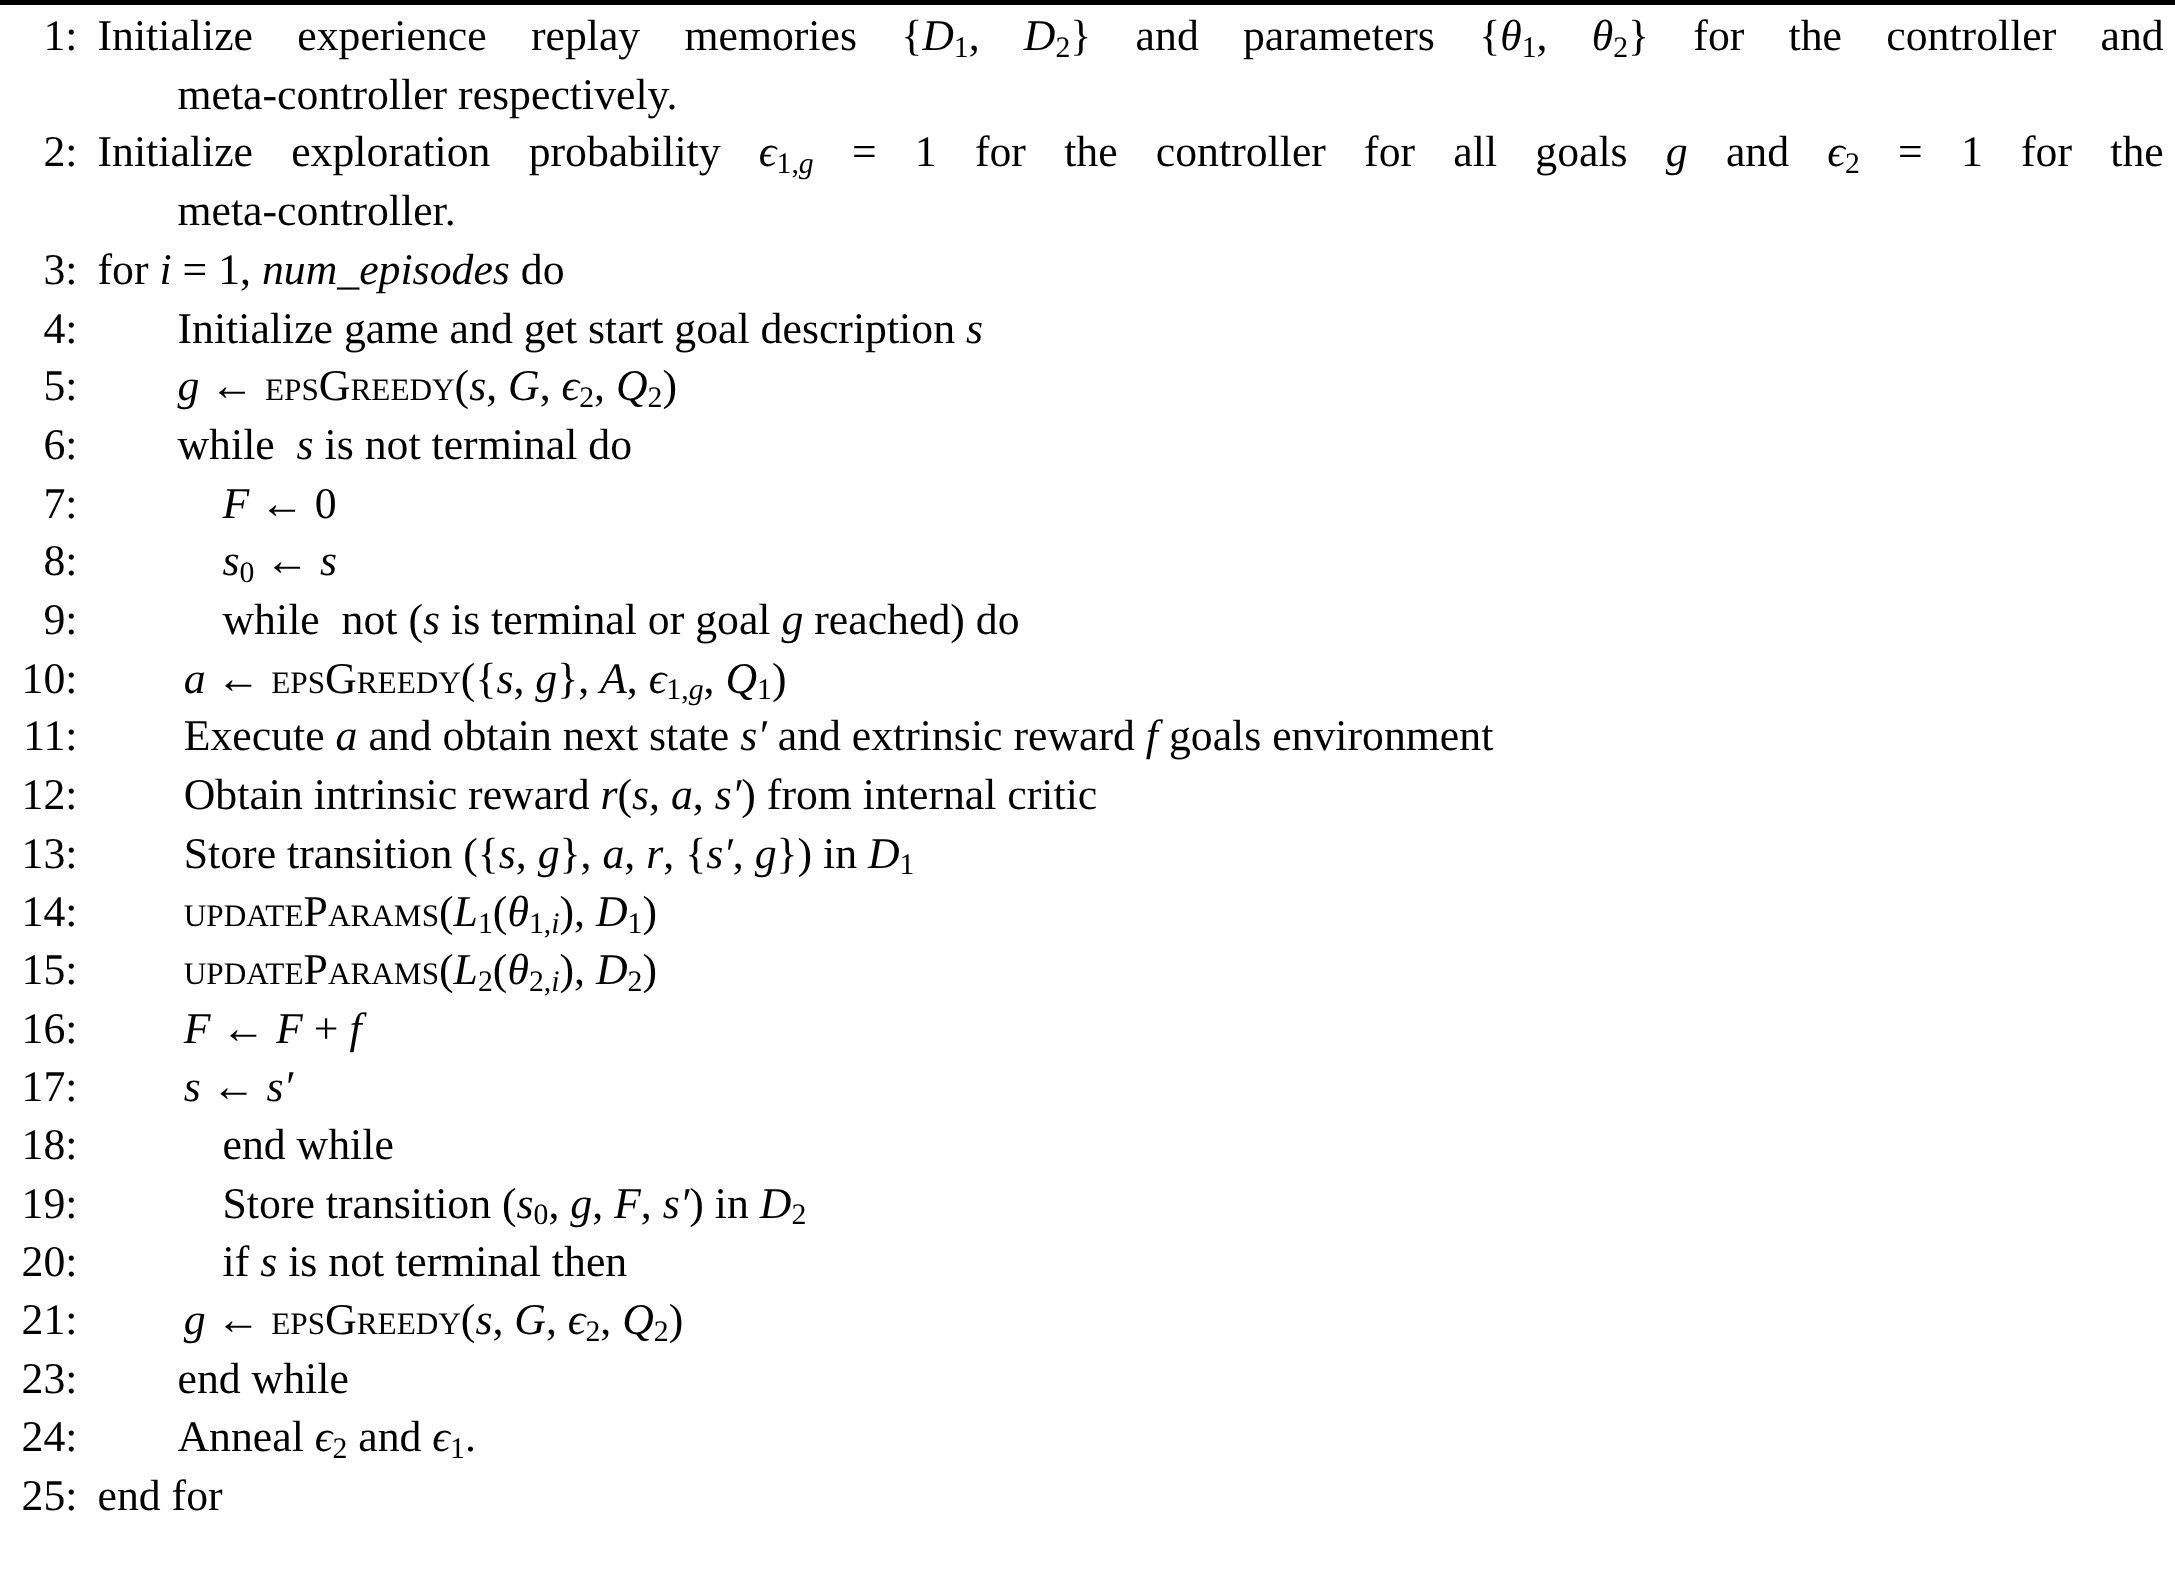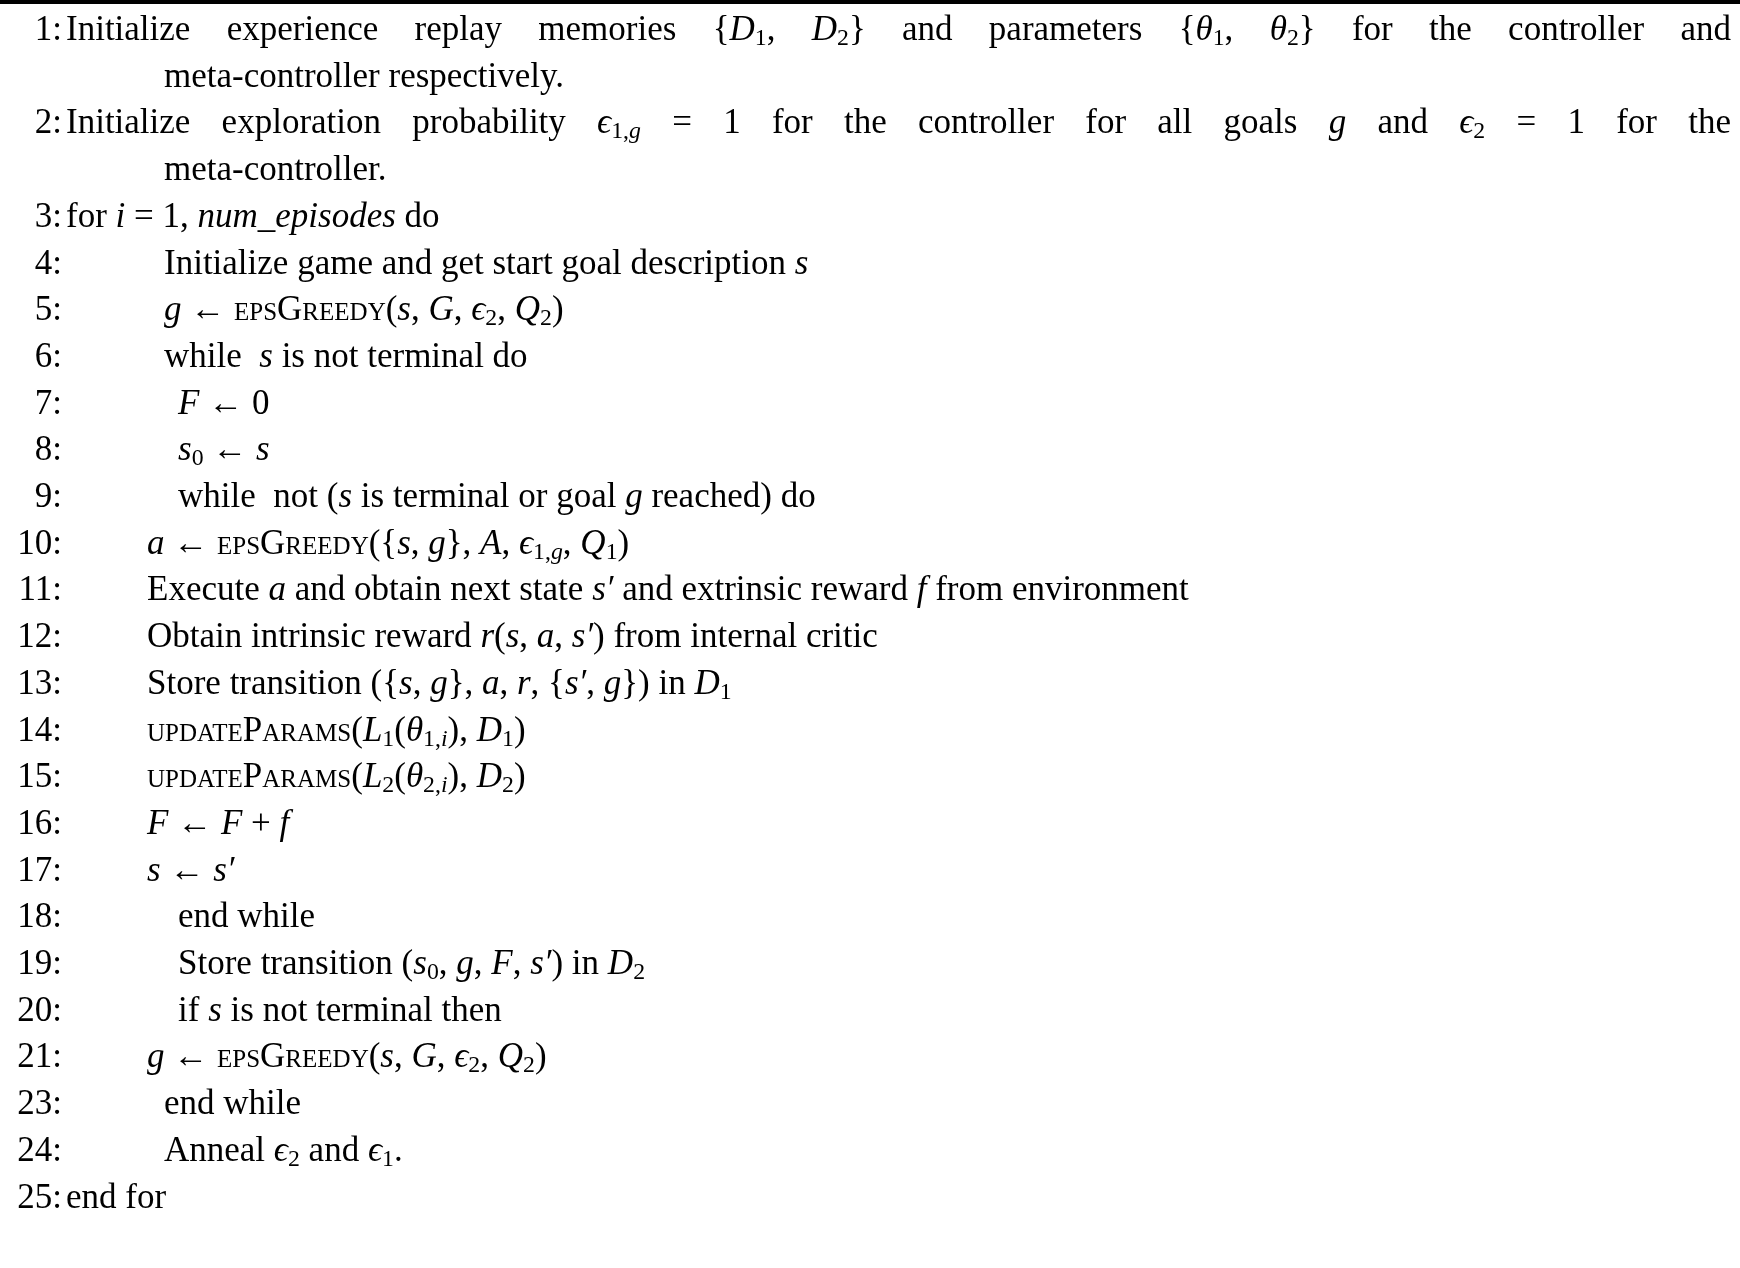--- a/index.html
+++ b/index.html
@@ -35,22 +35,22 @@
     line-height: 46.7px;
     white-space: pre-wrap;
   }
   .num {
     flex: none;
     width: 62px;
     text-align: right;
     font-style: normal;
   }
   .content { display: block; }
-  .ind0 { margin-left: 4px; }
-  .ind1 { margin-left: 102px; }
+  .ind0 { margin-left: 16px; }
+  .ind1 { margin-left: 80px; }
   .ind2 { margin-left: 116px; }
   .ind3 { margin-left: 85px; }
   .row.justify .content {
     flex: 1 1 auto;
     text-align: justify;
     text-align-last: justify;
   }
   .seg-n { font-style: normal; }
   .seg-b { font-weight: normal; }
   .seg-i { font-style: italic; }
@@ -74,21 +74,21 @@
       <div class="row justify"><span class="num">2:</span><span class="content ind0"><span class="seg-n">Initialize exploration probability </span><span class="seg-i">ϵ</span><span class="seg-sub">1,</span><span class="seg-subi">g</span><span class="seg-n"> = 1 for the controller for all goals </span><span class="seg-i">g</span><span class="seg-n"> and </span><span class="seg-i">ϵ</span><span class="seg-sub">2</span><span class="seg-n"> = 1 for the</span></span></div>
       <div class="row"><span class="num"></span><span class="content ind1"><span class="seg-n">meta-controller.</span></span></div>
       <div class="row"><span class="num">3:</span><span class="content ind0"><span class="seg-b">for </span><span class="seg-i">i</span><span class="seg-n"> = 1, </span><span class="seg-i">num_episodes</span><span class="seg-n"> </span><span class="seg-b">do</span></span></div>
       <div class="row"><span class="num">4:</span><span class="content ind1"><span class="seg-n">Initialize game and get start goal description </span><span class="seg-i">s</span></span></div>
       <div class="row"><span class="num">5:</span><span class="content ind1"><span class="seg-i">g</span><span class="seg-n"> ← </span><span class="seg-sc">epsGreedy</span><span class="seg-n">(</span><span class="seg-i">s</span><span class="seg-n">, </span><span class="seg-cal">G</span><span class="seg-n">, </span><span class="seg-i">ϵ</span><span class="seg-sub">2</span><span class="seg-n">, </span><span class="seg-i">Q</span><span class="seg-sub">2</span><span class="seg-n">)</span></span></div>
       <div class="row"><span class="num">6:</span><span class="content ind1"><span class="seg-b">while </span><span class="seg-i">s</span><span class="seg-n"> is </span><span class="seg-b">not</span><span class="seg-n"> terminal </span><span class="seg-b">do</span></span></div>
       <div class="row"><span class="num">7:</span><span class="content ind2"><span class="seg-i">F</span><span class="seg-n"> ← 0</span></span></div>
       <div class="row"><span class="num">8:</span><span class="content ind2"><span class="seg-i">s</span><span class="seg-sub">0</span><span class="seg-n"> ← </span><span class="seg-i">s</span></span></div>
       <div class="row"><span class="num">9:</span><span class="content ind2"><span class="seg-b">while </span><span class="seg-b">not</span><span class="seg-n"> (</span><span class="seg-i">s</span><span class="seg-n"> is terminal </span><span class="seg-b">or</span><span class="seg-n"> goal </span><span class="seg-i">g</span><span class="seg-n"> reached) </span><span class="seg-b">do</span></span></div>
       <div class="row"><span class="num">10:</span><span class="content ind3"><span class="seg-i">a</span><span class="seg-n"> ← </span><span class="seg-sc">epsGreedy</span><span class="seg-n">({</span><span class="seg-i">s</span><span class="seg-n">, </span><span class="seg-i">g</span><span class="seg-n">}, </span><span class="seg-cal">A</span><span class="seg-n">, </span><span class="seg-i">ϵ</span><span class="seg-sub">1,</span><span class="seg-subi">g</span><span class="seg-n">, </span><span class="seg-i">Q</span><span class="seg-sub">1</span><span class="seg-n">)</span></span></div>
-      <div class="row"><span class="num">11:</span><span class="content ind3"><span class="seg-n">Execute </span><span class="seg-i">a</span><span class="seg-n"> and obtain next state </span><span class="seg-i">s</span><span class="seg-i">′</span><span class="seg-n"> and extrinsic reward </span><span class="seg-i">f</span><span class="seg-n"> from environment</span></span></div>
+      <div class="row"><span class="num">11:</span><span class="content ind3"><span class="seg-n">Execute </span><span class="seg-i">a</span><span class="seg-n"> and obtain next state </span><span class="seg-i">s</span><span class="seg-i">′</span><span class="seg-n"> and extrinsic reward </span><span class="seg-i">f</span><span class="seg-n"> goals environment</span></span></div>
       <div class="row"><span class="num">12:</span><span class="content ind3"><span class="seg-n">Obtain intrinsic reward </span><span class="seg-i">r</span><span class="seg-n">(</span><span class="seg-i">s</span><span class="seg-n">, </span><span class="seg-i">a</span><span class="seg-n">, </span><span class="seg-i">s</span><span class="seg-i">′</span><span class="seg-n">) from internal critic</span></span></div>
       <div class="row"><span class="num">13:</span><span class="content ind3"><span class="seg-n">Store transition ({</span><span class="seg-i">s</span><span class="seg-n">, </span><span class="seg-i">g</span><span class="seg-n">}, </span><span class="seg-i">a</span><span class="seg-n">, </span><span class="seg-i">r</span><span class="seg-n">, {</span><span class="seg-i">s</span><span class="seg-i">′</span><span class="seg-n">, </span><span class="seg-i">g</span><span class="seg-n">}) in </span><span class="seg-cal">D</span><span class="seg-sub">1</span></span></div>
       <div class="row"><span class="num">14:</span><span class="content ind3"><span class="seg-sc">updateParams</span><span class="seg-n">(</span><span class="seg-cal">L</span><span class="seg-sub">1</span><span class="seg-n">(</span><span class="seg-i">θ</span><span class="seg-sub">1,</span><span class="seg-subi">i</span><span class="seg-n">), </span><span class="seg-cal">D</span><span class="seg-sub">1</span><span class="seg-n">)</span></span></div>
       <div class="row"><span class="num">15:</span><span class="content ind3"><span class="seg-sc">updateParams</span><span class="seg-n">(</span><span class="seg-cal">L</span><span class="seg-sub">2</span><span class="seg-n">(</span><span class="seg-i">θ</span><span class="seg-sub">2,</span><span class="seg-subi">i</span><span class="seg-n">), </span><span class="seg-cal">D</span><span class="seg-sub">2</span><span class="seg-n">)</span></span></div>
       <div class="row"><span class="num">16:</span><span class="content ind3"><span class="seg-i">F</span><span class="seg-n"> ← </span><span class="seg-i">F</span><span class="seg-n"> + </span><span class="seg-i">f</span></span></div>
       <div class="row"><span class="num">17:</span><span class="content ind3"><span class="seg-i">s</span><span class="seg-n"> ← </span><span class="seg-i">s</span><span class="seg-i">′</span></span></div>
       <div class="row"><span class="num">18:</span><span class="content ind2"><span class="seg-b">end while</span></span></div>
       <div class="row"><span class="num">19:</span><span class="content ind2"><span class="seg-n">Store transition (</span><span class="seg-i">s</span><span class="seg-sub">0</span><span class="seg-n">, </span><span class="seg-i">g</span><span class="seg-n">, </span><span class="seg-i">F</span><span class="seg-n">, </span><span class="seg-i">s</span><span class="seg-i">′</span><span class="seg-n">) in </span><span class="seg-cal">D</span><span class="seg-sub">2</span></span></div>
       <div class="row"><span class="num">20:</span><span class="content ind2"><span class="seg-b">if </span><span class="seg-i">s</span><span class="seg-n"> is </span><span class="seg-b">not</span><span class="seg-n"> terminal </span><span class="seg-b">then</span></span></div>
       <div class="row"><span class="num">21:</span><span class="content ind3"><span class="seg-i">g</span><span class="seg-n"> ← </span><span class="seg-sc">epsGreedy</span><span class="seg-n">(</span><span class="seg-i">s</span><span class="seg-n">, </span><span class="seg-cal">G</span><span class="seg-n">, </span><span class="seg-i">ϵ</span><span class="seg-sub">2</span><span class="seg-n">, </span><span class="seg-i">Q</span><span class="seg-sub">2</span><span class="seg-n">)</span></span></div>

